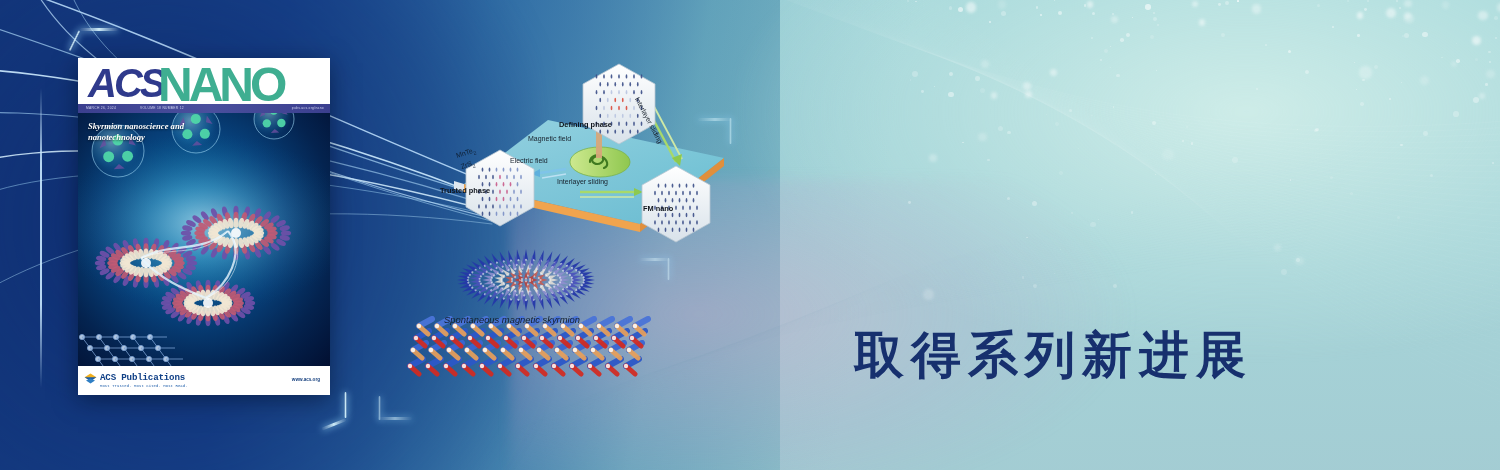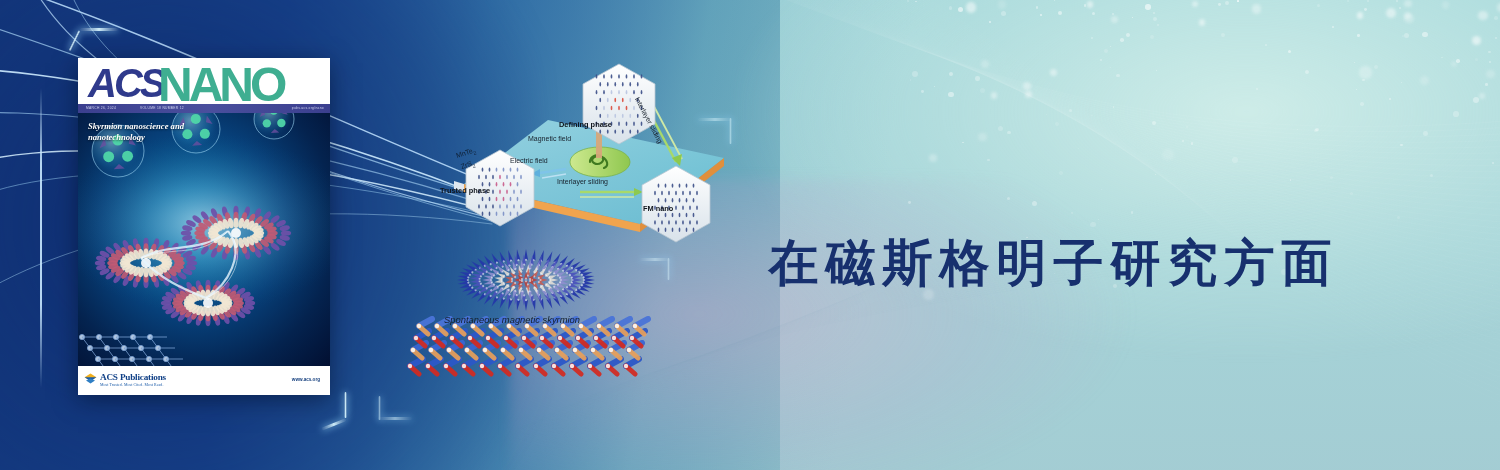--- a/index.html
+++ b/index.html
@@ -59,21 +59,21 @@
     background:linear-gradient(90deg,#3b3f8f 0%,#4a4f9d 52%,#3b3f8f 100%);}
   .cover-rule span{position:absolute;top:1.5px;color:#cfd3ef;font-size:3.3px;
     letter-spacing:.3px;font-family:"Liberation Sans",sans-serif;white-space:nowrap;}
   .cover-art{position:absolute;left:0;top:55px;width:100%;height:253px;overflow:hidden;
     background:radial-gradient(ellipse at 46% 44%,#0e7fb4 0%,#0a5f97 24%,#073f78 48%,#04234f 74%,#020f31 100%);}
   .tagline{position:absolute;left:10px;top:8px;width:96px;color:#ffffff;
     font-size:8.6px;line-height:11px;font-weight:bold;font-style:italic;
     font-family:"Liberation Serif",serif;text-shadow:0 1px 2px rgba(0,0,0,.6);z-index:6;}
   .cover-bot{position:absolute;left:0;bottom:0;width:100%;height:29px;background:#ffffff;}
   .acspub{position:absolute;left:22px;top:6px;color:#0f3f86;font-size:9.2px;
-    font-weight:bold;letter-spacing:-.2px;font-family:Liberation Serif, serif;}
+    font-weight:bold;letter-spacing:-.2px;font-family:Liberation Mono, monospace;}
   .acspub small{display:block;color:#1b5ba8;font-size:3.9px;font-weight:normal;letter-spacing:.1px;margin-top:1px;}
   .acsurl{position:absolute;right:10px;top:11px;color:#16407f;font-size:4.6px;font-weight:bold;}
   .acsmark{position:absolute;left:6px;top:7px;width:13px;height:11px;}
 
   
   .diagram{position:absolute;left:428px;top:58px;width:308px;height:186px;}
   .skyrm-fig{position:absolute;left:398px;top:238px;width:268px;height:152px;}
   .dlabel{position:absolute;font-family:"Liberation Sans",sans-serif;color:#10151c;
     white-space:nowrap;pointer-events:none;}
 
@@ -1790,15 +1790,15 @@
           <circle cx="219" cy="88" r="2.2" fill="#ffffff" opacity="0.85"></circle>
           <line x1="237" y1="88" x2="250" y2="81" stroke="#4a74d8" stroke-width="6" stroke-linecap="round" opacity="0.95"></line>
           <line x1="237" y1="88" x2="246" y2="96" stroke="#e8a05a" stroke-width="5" stroke-linecap="round" opacity="0.92"></line>
           <circle cx="237" cy="88" r="2.2" fill="#ffffff" opacity="0.85"></circle>
         </g>
     </svg>
     <div class="dlabel" style="left:46px;top:76px;font-size:9.4px;font-style:italic;color:#14202c;
          font-family:'Liberation Sans',sans-serif;">Spontaneous magnetic skyrmion</div>
   </div>
 
-  <div class="hl hl1">在磁斯格明子研究方面</div>
+  <div class="hl hl2">取得系列新进展</div>
 
 </div>
 
 </body></html>

